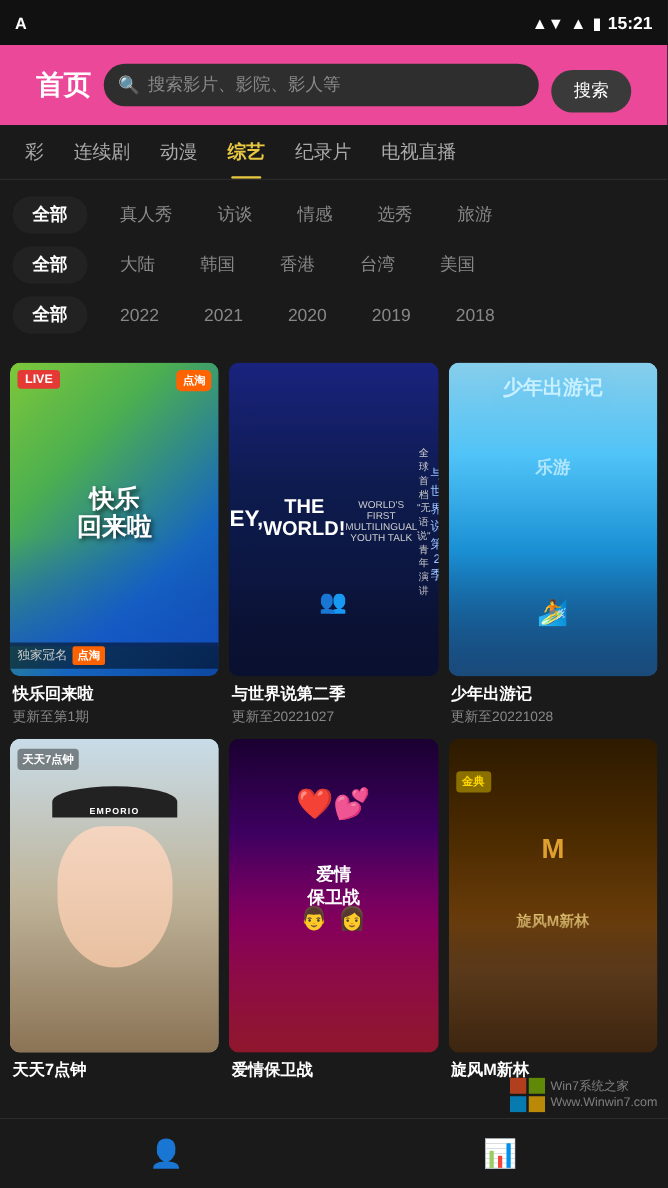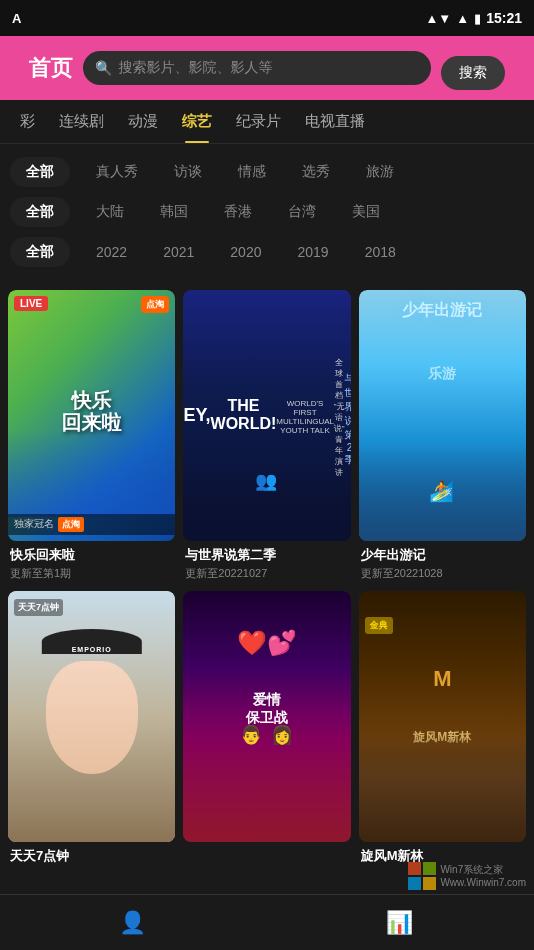--- a/index.html
+++ b/index.html
@@ -619,20 +619,24 @@
           <div style="font-size:14px;font-weight:900;color:#fff;">保卫战</div>
         </div>
         <div class="card-5-persons">
           <div style="display:flex;justify-content:center;gap:8px;padding-top:8px;">
             <span style="font-size:18px;">👨</span>
             <span style="font-size:18px;">👩</span>
           </div>
         </div>
       </div>
     </div>
+    <div class="card-info">
+      <div class="card-title">爱情保卫战</div>
+      <div class="card-sub"></div>
+    </div>
   </div>
 
   <div class="content-card">
     <div class="card-thumb">
       <div class="card-6-bg">
         <div class="card-6-badge">金典</div>
         <div class="card-6-logo">M</div>
         <div style="position:absolute;top:55%;left:50%;transform:translateX(-50%);font-size:12px;color:#e0c070;font-weight:bold;white-space:nowrap;">旋风M新林</div>
         <div style="position:absolute;bottom:6px;right:6px;font-size:9px;color:#aaa;">舞台纯享版</div>
         <div class="persons-row"></div>

